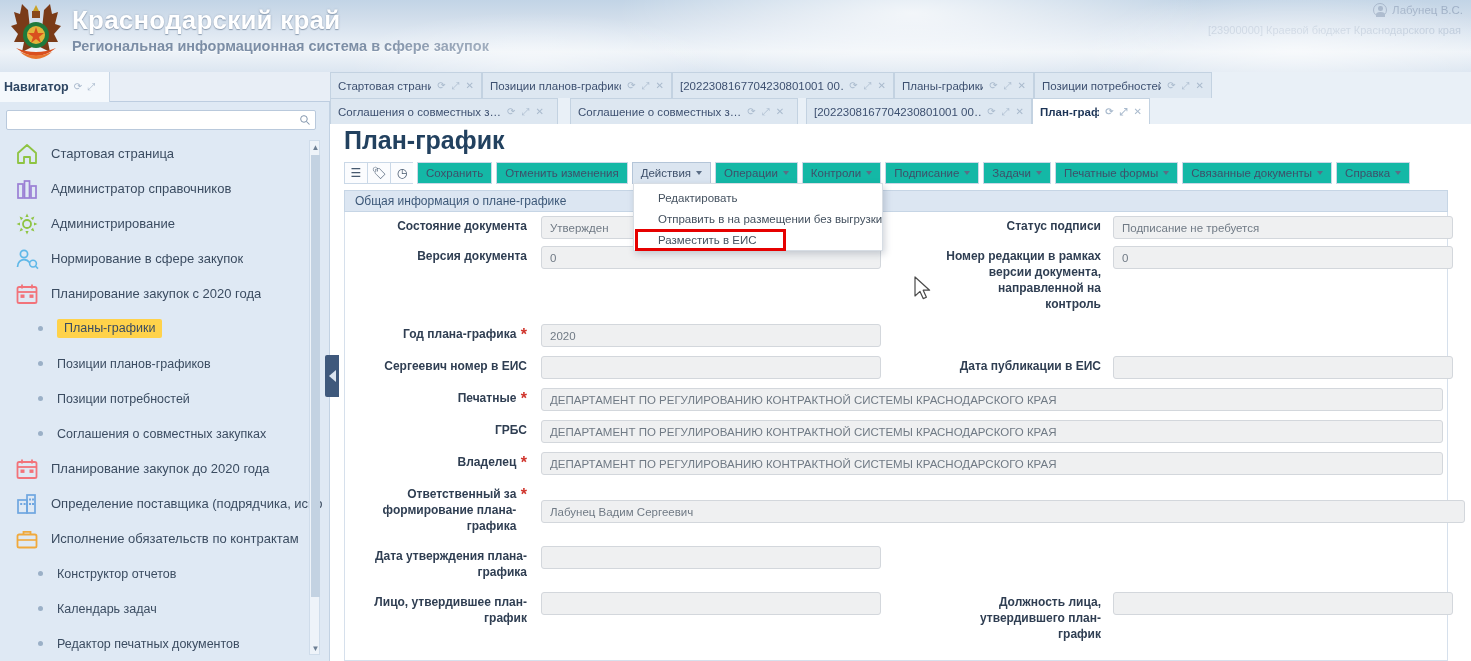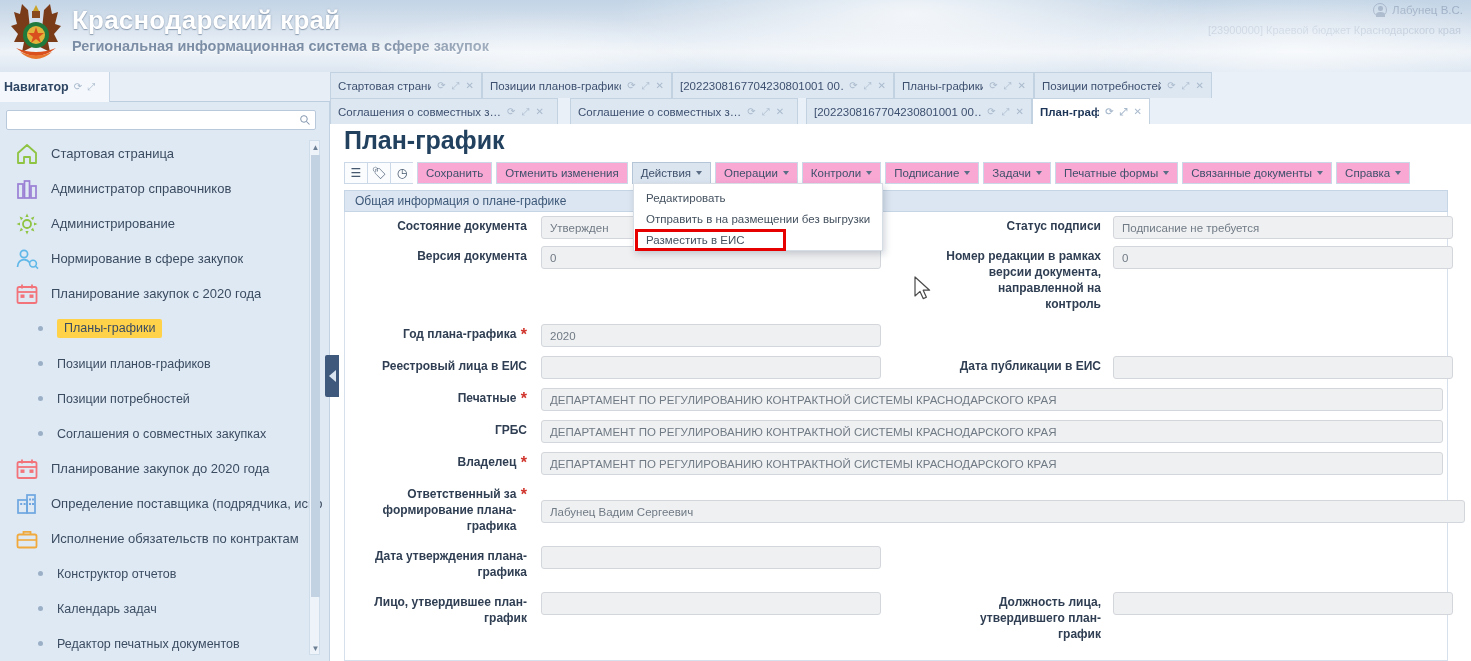--- a/index.html
+++ b/index.html
@@ -243,21 +243,21 @@
     width: 23px; height: 22px;
     background: #fbfcfe;
     border: 1px solid #cad8e7;
     border-right: none;
     display: flex; align-items: center; justify-content: center;
     color: #46586e;
   }
   .tb-iconbtn:last-of-type { border-right: 1px solid #cad8e7; }
   .tb-btn {
     height: 22px;
-    background: #f9a8d4;
+    background: #14b8a6;
     border: 1px solid #cad8e7;
     margin-left: 4px;
     padding: 0 8px;
     display: flex; align-items: center; gap: 5px;
     font-size: 11.5px; color: #3e506a;
     white-space: nowrap;
   }
   .tb-btn.open {
     background: #dbe5f0;
     border-color: #b4c5d8;
@@ -318,20 +318,21 @@
     border: 1px solid #d7dde4;
     box-shadow: 2px 3px 7px rgba(40,60,85,.22);
     z-index: 50;
   }
   .menu-item {
     height: 21px;
     display: flex; align-items: center;
     padding-left: 12px;
     font-size: 11.5px; color: #44515f;
     white-space: nowrap;
+    margin-left: 12px;
   }
   .menu-item:first-child { margin-top: 3px; }
   .red-box {
     position: absolute; left: 305px; top: 105px;
     width: 151px; height: 22px;
     border: 3px solid #e60000;
     z-index: 60;
     pointer-events: none;
   }
   .cursor {
@@ -648,21 +649,21 @@
             <span>0</span>
           </div>
           <div class="field" style="left: 18px; top: 114px; width: 164px;">
             <span class="f-label" style="width:164px">Год плана-графика</span>
             <span class="req">&nbsp;*</span>
           </div>
           <div class="f-input" style="position: absolute; left: 196px; top: 112px; width: 340px;">
             <span>2020</span>
           </div>
           <div class="field" style="left: 18px; top: 146px; width: 164px;">
-            <span class="f-label" style="width:164px">Реестровый лица в ЕИС</span>
+            <span class="f-label" style="width:164px">Сергеевич номер в ЕИС</span>
           </div>
           <div class="f-input" style="position: absolute; left: 196px; top: 144px; width: 340px;">
             <span></span>
           </div>
           <div class="field" style="left: 560px; top: 146px; width: 196px;">
             <span class="f-label" style="width:196px">Дата публикации в ЕИС</span>
           </div>
           <div class="f-input" style="position: absolute; left: 768px; top: 144px; width: 340px;">
             <span></span>
           </div>

